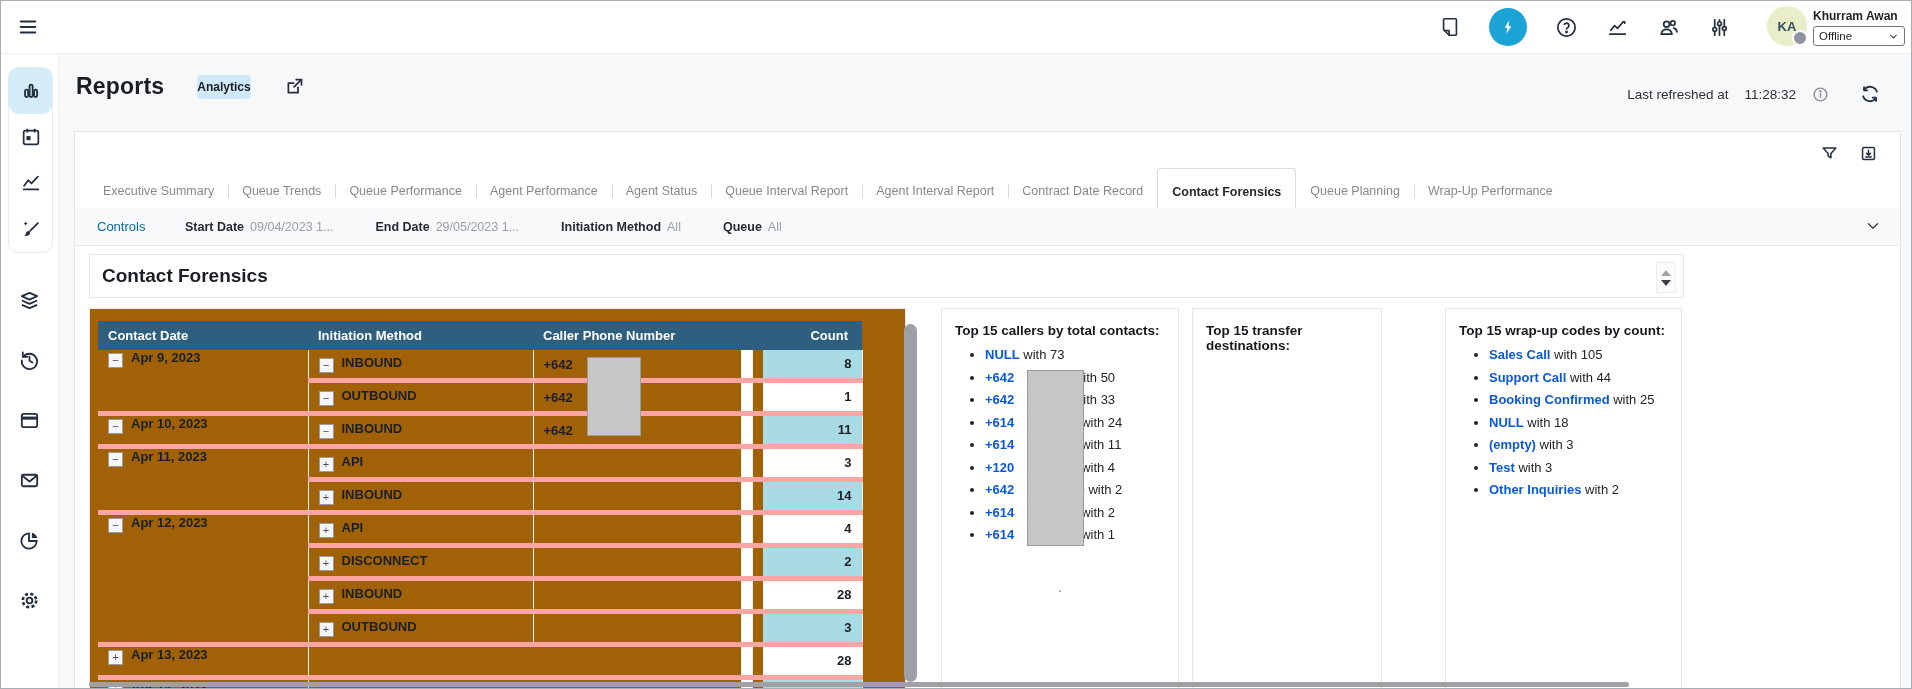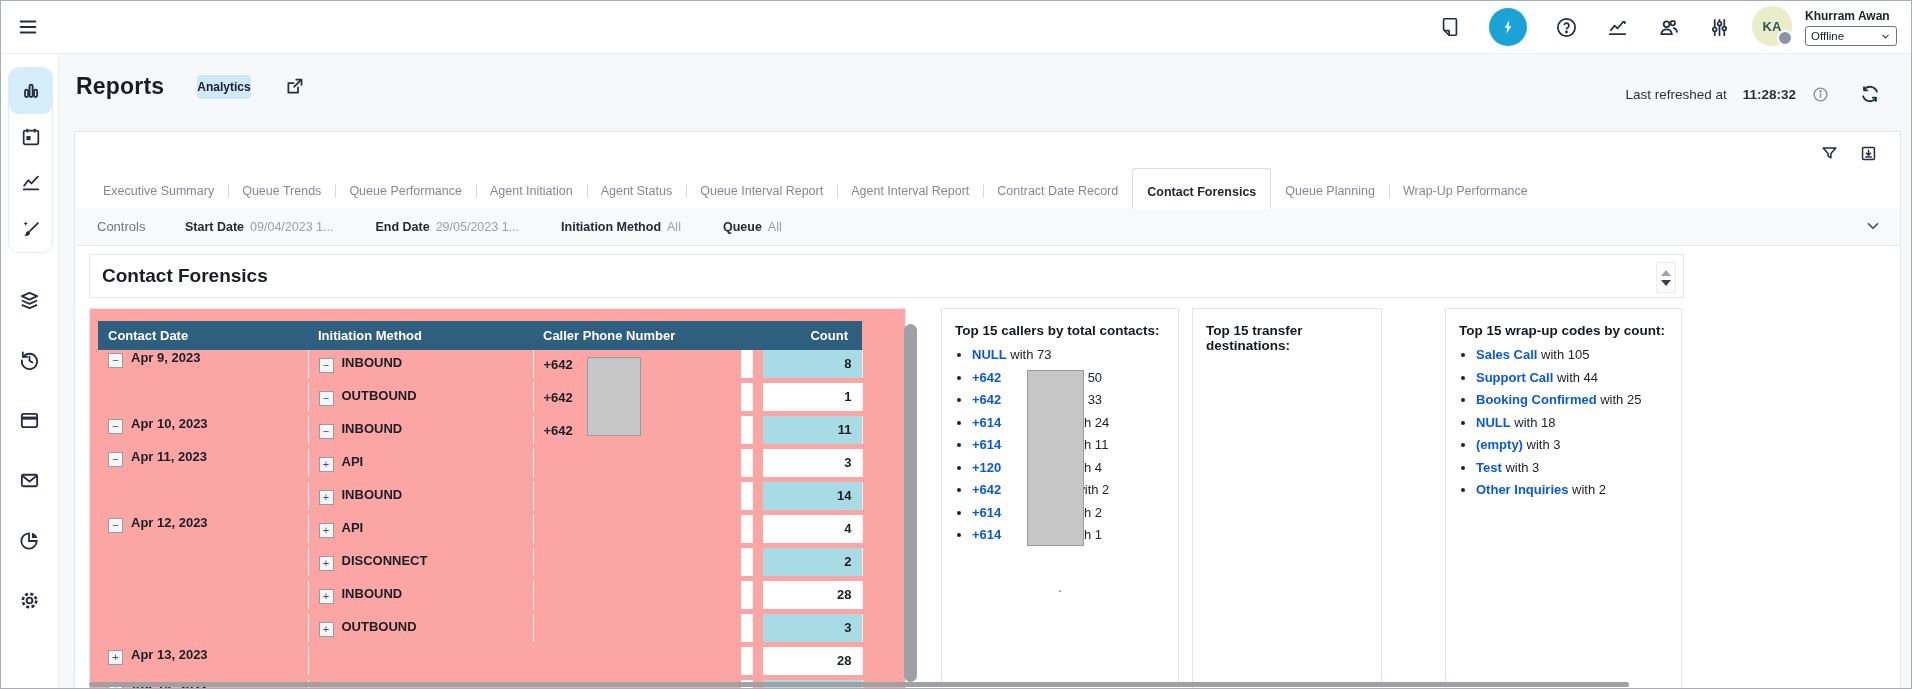--- a/index.html
+++ b/index.html
@@ -8,66 +8,66 @@
     font-family:"Liberation Sans",sans-serif;color:#20242a;
     border:1px solid #a7adb5;box-sizing:border-box;
   }
   svg{display:block}
   
   .topbar{position:absolute;left:0;top:0;width:100%;height:52px;background:#fff;border-bottom:1px solid #ecee f0;border-bottom:1px solid #eceef0;z-index:5}
   .hamburger{position:absolute;left:16px;top:15px;cursor:pointer}
   .topbar-icons{position:absolute;right:180px;top:0;height:52px;display:flex;align-items:center;gap:27px}
   .tb-icon{width:24px;height:24px;display:flex;align-items:center;justify-content:center}
   .flash-circle{width:38px;height:38px;border-radius:50%;background:#1ba3d6;display:flex;align-items:center;justify-content:center}
-  .user-cluster{position:absolute;right:14px;top:5px;display:flex;gap:13px}
+  .user-cluster{position:absolute;right:6px;top:5px;display:flex;gap:6px}
   .avatar{width:40px;height:40px;border-radius:50%;background:#e9edca;color:#31535f;font-weight:700;font-size:13px;display:flex;align-items:center;justify-content:center;position:relative}
   .status-dot{position:absolute;right:-1px;bottom:0;width:12px;height:12px;border-radius:50%;background:#8d949e;border:2px solid #fff}
   .user-col{display:flex;flex-direction:column;gap:3px;padding-top:3px}
   .user-name{font-size:12px;font-weight:700;color:#20242a}
   .status-select{width:92px;height:20px;border:1px solid #6f7680;border-radius:3px;background:#fff;font-size:11.5px;display:flex;align-items:center;justify-content:space-between;padding:0 5px;box-sizing:border-box;cursor:pointer}
   
   .sidebar{position:absolute;left:0;top:52px;bottom:0;width:57px;background:#fff;border-right:1px solid #eceef0;z-index:4}
   .nav-group{position:absolute;left:7px;top:14px;width:43px;border:1px solid #e0edf6;border-radius:10px;background:#fff}
   .nav-item{height:46px;display:flex;align-items:center;justify-content:center;cursor:pointer}
   .nav-item.active{background:#d5ecf9;border-radius:9px}
   .nav-single{position:absolute;left:17px;cursor:pointer}
   
   .main-bg{position:absolute;left:57px;top:52px;right:0;bottom:0;background:#f7f8fa}
   .page-head{position:absolute;left:75px;top:72px;display:flex;align-items:center;gap:33px;z-index:3}
   .page-title{font-size:23px;font-weight:700;color:#191d24;letter-spacing:.2px}
   .badge{background:#cfe9fb;color:#1b1e24;font-size:12px;font-weight:700;padding:5px 0;border-radius:4px}
   .refresh-zone{position:absolute;right:30px;top:82px;display:flex;align-items:center;gap:16px;z-index:3;font-size:13.5px;color:#2b3138}
-  .refresh-zone b{font-weight:700}
+  .refresh-zone b{font-weight:400}
   .refresh-icon{margin-left:14px}
   
   .card{position:absolute;left:73px;top:130px;right:10px;bottom:0;background:#fff;border:1px solid #e3e5e8;border-bottom:none;box-sizing:border-box;z-index:2}
   .card-tools{position:absolute;right:22px;top:12px;display:flex;gap:20px}
   
   .tabs-row{position:absolute;left:14px;right:0;top:42px;height:34px;display:flex;align-items:stretch;border-bottom:1px solid #dfe2e6}
   .tab{display:flex;align-items:center;padding:0 14px;font-size:12.5px;color:#85898f;cursor:pointer;position:relative;white-space:nowrap}
   .tab + .tab::before{content:"";position:absolute;left:0;top:10px;height:14px;border-left:1px solid #d8dbde}
   .tab.active{background:#fff;border:1px solid #d9dce0;border-bottom:1px solid #fff;border-radius:3px 3px 0 0;color:#24292f;font-weight:700;margin-bottom:-1px;z-index:2;margin-top:-6px;padding-top:6px}
   .tab.active::before{display:none}
   .tab.active + .tab::before{display:none}
   
   .controls{position:absolute;left:0;right:0;top:76px;height:37px;background:#f8f9fa;border-bottom:1px solid #e8eaed;display:flex;align-items:center}
-  .controls-label{margin-left:22px;font-size:13px;color:#737373;width:88px}
+  .controls-label{margin-left:22px;font-size:13px;color:#0369a1;width:88px}
   .controls-fields{display:flex;align-items:center}
   .cfield{margin-right:42px;font-size:12.5px;white-space:nowrap;cursor:pointer}
   .cf-label{font-weight:700;color:#232b33;margin-right:6px}
   .cf-value{color:#9aa0a8}
   .controls-chevron{position:absolute;right:18px;top:9px;cursor:pointer}
   
   .section-head{position:absolute;left:14px;top:122px;width:1595px;height:44px;border:1px solid #e4e6e9;background:#fff;box-sizing:border-box;display:flex;align-items:center}
   .section-title{font-size:19px;font-weight:700;color:#1a1f26;margin-left:12px}
   .stepper{position:absolute;right:7px;top:7px;width:18px;height:29px;background:#fbfbfc;border:1px solid #ededef;display:flex;flex-direction:column;align-items:center;justify-content:center;gap:4px;cursor:pointer}
   .tri-up{width:0;height:0;border-left:5px solid transparent;border-right:5px solid transparent;border-bottom:6px solid #a0a4aa}
   .tri-down{width:0;height:0;border-left:5px solid transparent;border-right:5px solid transparent;border-top:6px solid #3c4148}
   
-  .table-panel{position:absolute;left:14px;top:176px;width:817px;bottom:0;border:1px solid #e7e9ec;border-bottom:none;background:#fca5a5;box-sizing:border-box}
+  .table-panel{position:absolute;left:14px;top:176px;width:817px;bottom:0;border:1px solid #e7e9ec;border-bottom:none;background:#a16207;box-sizing:border-box}
   table.forensics{border-collapse:collapse;margin:12px 0 0 8px;table-layout:fixed}
   table.forensics th,table.forensics td{padding:0 0 0 10px;font-size:13px;box-sizing:border-box}
   table.forensics th{background:#2e5f7f;color:#fff;font-weight:700;text-align:left;height:29px}
   .w-date{width:210px}.w-method{width:225px}.w-phone{width:208px}.w-gap{width:8px}.w-count{width:110px}
   th.th-gap,td.c-gap{background:#fff;padding:0;border:none}
   th.th-count{padding:0}
   th.th-count div{background:#2e5f7f;height:29px;line-height:29px;text-align:right;padding-right:14px}
   table.forensics td{height:28px;border-bottom:5px solid #fca5a5;border-right:1px solid #eef1f3;font-weight:700;color:#1a1f26}
   td.c-date{vertical-align:top;padding-top:5px;border-right:1px solid #e4e7ea}
   td.c-count{padding:0;border-right:none;font-weight:400}
@@ -77,21 +77,21 @@
   .tbox{display:inline-block;width:13px;height:13px;border:1px solid #979ca3;background:#f5f6f7;color:#4a4f55;font-size:11px;line-height:12px;text-align:center;margin-right:8px;vertical-align:-2px;font-weight:400;cursor:pointer}
   
   .vscroll-thumb{position:absolute;left:829px;top:192px;width:13px;height:358px;background:#9da1a6;border-radius:7px}
   .hscroll{position:absolute;left:14px;bottom:1px;width:1540px;height:5px;background:#9fa1a5;border-radius:3px}
   
   .panel{position:absolute;top:176px;bottom:0;background:#fff;border:1px solid #e4e6e9;border-bottom:none;box-sizing:border-box}
   .panel-callers{left:866px;width:238px}
   .panel-transfers{left:1117px;width:190px}
   .panel-wrapup{left:1370px;width:237px}
   .panel-title{font-weight:700;font-size:13.5px;color:#15191e;padding:14px 10px 0 13px}
-  .panel ul{margin:10px 0 0 30px;padding:0}
+  .panel ul{margin:10px 0 0 43px;padding:0}
   .panel li{font-size:13px;color:#20242a;margin-bottom:9px;line-height:13.5px}
   .link{color:#0b59d6;font-weight:700;cursor:pointer}
   .gap{display:inline-block;width:56px}
   .footer-dot{position:absolute;left:0;right:0;top:272px;text-align:center;font-size:12px;color:#555}
   
   .redact{position:absolute;background:#c6c6c6;border:1px solid #9b9b9b;box-sizing:border-box;z-index:6}
   .redact-table{left:512px;top:225px;width:54px;height:79px}
   .redact-callers{left:952px;top:238px;width:57px;height:176px}
 </style>
 </head>
@@ -268,21 +268,21 @@
         <rect x="4.5" y="4.5" width="15" height="15" rx="1.5"></rect>
         <path d="M12 8v6M9.5 11.8 12 14.3l2.5-2.5"></path>
         <path d="M8.5 16.5h7"></path>
       </svg>
   </div>
 
   <div class="tabs-row">
       <div class="tab">Executive Summary</div>
       <div class="tab">Queue Trends</div>
       <div class="tab">Queue Performance</div>
-      <div class="tab">Agent Initiation</div>
+      <div class="tab">Agent Performance</div>
       <div class="tab">Agent Status</div>
       <div class="tab">Queue Interval Report</div>
       <div class="tab">Agent Interval Report</div>
       <div class="tab">Contract Date Record</div>
       <div class="tab active">Contact Forensics</div>
       <div class="tab">Queue Planning</div>
       <div class="tab">Wrap-Up Performance</div>
     </div>
 
   <div class="controls">

